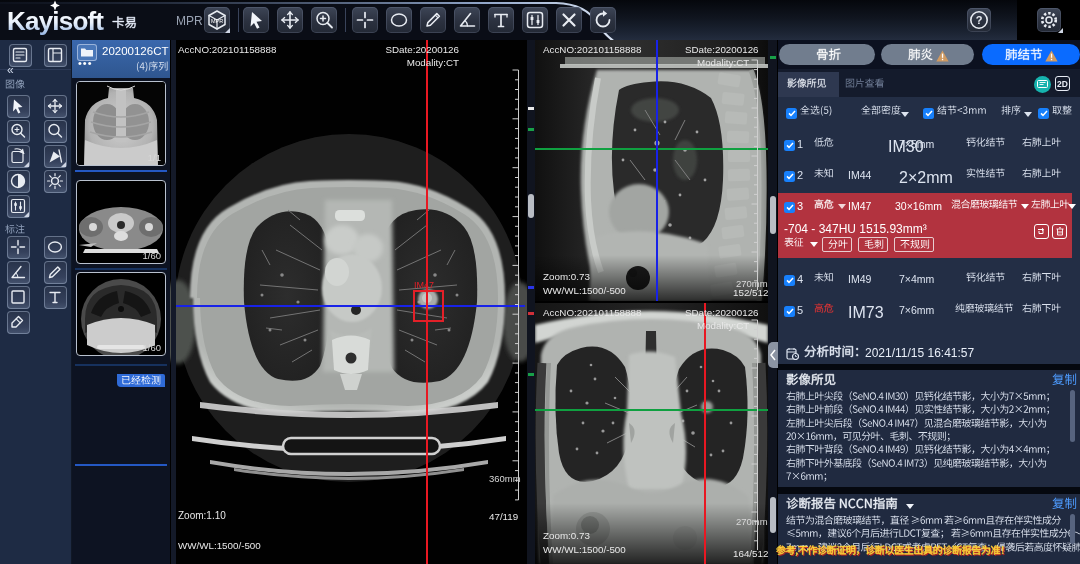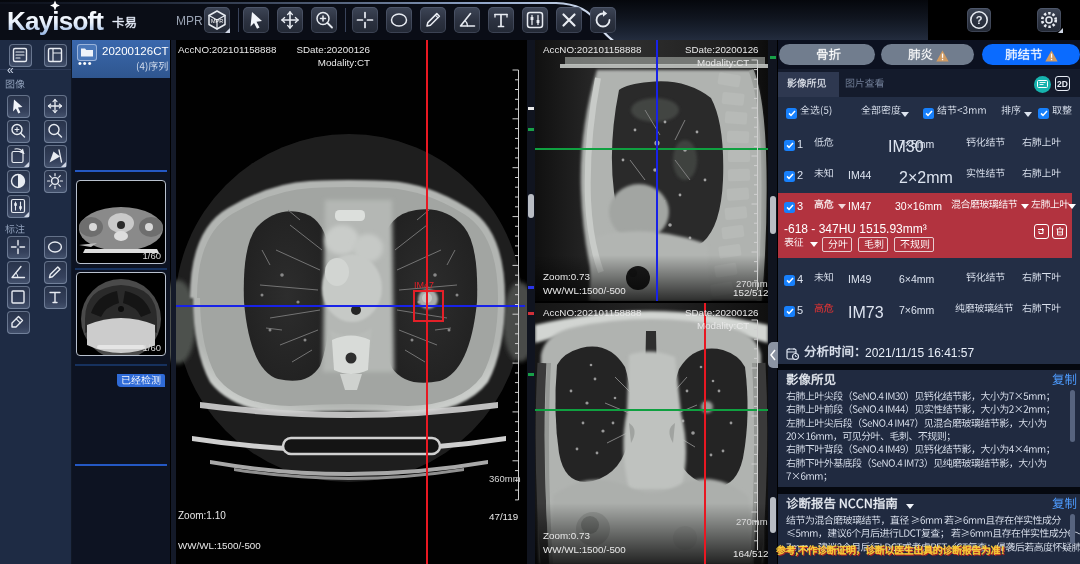--- a/index.html
+++ b/index.html
@@ -1,20 +1,20 @@
 <!DOCTYPE html>
 <html><head><meta charset="utf-8"><style>
 *{margin:0;padding:0;box-sizing:border-box}
 html,body{width:1080px;height:564px;overflow:hidden;background:#000;
 font-family:"Liberation Sans",sans-serif;}
 .abs{position:absolute}
 .txt{position:absolute;white-space:nowrap;font-family:"Liberation Sans",sans-serif}
 </style></head><body>
 <div class="abs" style="left:0;top:0;width:1080px;height:564px;background:#000">
-    <div class="abs" style="left:0;top:0;width:928px;height:40px;
+    <div class="abs" style="left:0;top:0;width:1017px;height:40px;
 background:linear-gradient(180deg,#05070c 0%,#10151f 45%,#1b2332 80%,#232c3e 100%)">
 <svg class="abs" style="left:0;top:0" width="1080" height="40">
  <defs>
   <linearGradient id="swg" x1="0" y1="0" x2="1" y2="0">
    <stop offset="0" stop-color="#2a3850" stop-opacity="0.1"></stop>
    <stop offset="0.75" stop-color="#9fb6dc" stop-opacity="0.9"></stop>
    <stop offset="1" stop-color="#e8f0fc"></stop>
   </linearGradient>
   <linearGradient id="logog" x1="0" y1="0" x2="0" y2="1">
    <stop offset="0" stop-color="#ffffff"></stop>
@@ -259,20 +259,40 @@
       <div class="txt" style="left:78px;top:57px;font-size:11px;color:#fff;letter-spacing:1px">•••</div>
       <svg style="position:absolute;left:136px;top:61px;overflow:visible;" width="33.93" height="11.34">
         <g transform="scale(0.04) translate(0 220)" fill="#dbe4f2">
           <path transform="translate(0 0) scale(1 -1)" d="M60 -49L74 -43C52 -7 42 35 42 78C42 120 52 162 74 198L60 204C37 167 23 127 23 78C23 28 37 -12 60 -49Z"></path>
           <path transform="translate(84.5 0) scale(1 -1)" d="M85 0L106 0L106 50L131 50L131 69L106 69L106 183L81 183L5 66L5 50L85 50ZM85 69L29 69L70 131C76 140 81 150 85 158L86 158C86 149 85 134 85 125Z"></path>
           <path transform="translate(223.25 0) scale(1 -1)" d="M25 -49C48 -12 62 28 62 78C62 127 48 167 25 204L10 198C32 162 43 120 43 78C43 35 32 -7 10 -43Z"></path>
           <path transform="translate(307.75 0) scale(1 -1)" d="M93 109C110 102 130 92 146 84L58 84L58 68L136 68L136 2C136 -2 134 -3 129 -3C124 -3 108 -3 89 -3C92 -8 95 -15 96 -20C118 -20 133 -20 142 -18C152 -15 154 -10 154 2L154 68L208 68C200 56 190 44 182 36L197 29C210 42 224 61 237 79L224 85L220 84L174 84L176 86C171 89 164 92 157 96C178 107 200 123 214 138L202 148L198 147L72 147L72 131L181 131C170 121 155 111 141 104C128 110 115 116 104 120ZM118 206C122 199 126 190 129 182L30 182L30 112C30 76 28 26 8 -10C12 -12 20 -18 24 -21C45 17 48 74 48 112L48 164L238 164L238 182L151 182C147 190 141 202 136 211Z"></path>
           <path transform="translate(557.75 0) scale(1 -1)" d="M160 181L160 41L179 41L179 181ZM212 209L212 4C212 0 210 -1 206 -1C202 -1 190 -1 176 -1C178 -6 181 -14 182 -19C201 -19 213 -18 220 -16C228 -13 231 -7 231 4L231 209ZM45 76C58 67 74 54 83 45C66 21 44 4 20 -6C24 -9 29 -16 31 -21C84 2 123 51 135 138L124 142L120 141L64 141C68 153 72 166 75 178L143 178L143 196L15 196L15 178L56 178C47 140 33 105 13 82C18 79 25 72 28 69C40 84 50 102 58 124L115 124C110 100 103 79 93 62C84 70 68 82 56 89Z"></path>
         </g>
       </svg>
+      <div class="abs" style="left:76px;top:81px;width:90px;height:85px;background:#000;border:1px solid #b9c1ce;border-radius:4px;overflow:hidden">
+        <svg class="abs" style="left:0;top:0" width="88" height="84">
+<defs>
+            <radialGradient id="xg" cx="0.5" cy="0.48" r="0.72">
+<stop offset="0" stop-color="#cfcfcf"></stop>
+              <stop offset="0.6" stop-color="#b2b2b2"></stop>
+              <stop offset="1" stop-color="#6a6a6a"></stop>
+            </radialGradient>
+          </defs>
+<rect width="88" height="84" fill="#050505"></rect>
+<path d="M32,6 L56,6 L57,16 Q76,20 80,38 L81,84 L7,84 L8,38 Q12,20 31,16 Z" fill="url(#xg)"></path>
+<ellipse cx="30" cy="40" rx="14" ry="18" fill="#8e8e8e"></ellipse>
+<ellipse cx="58" cy="40" rx="14" ry="18" fill="#929292"></ellipse>
+<rect x="39" y="8" width="10" height="52" fill="#c2c2c2"></rect>
+<path d="M8,58 Q44,74 80,58 L81,84 L7,84 Z" fill="#cbcbcb"></path>
+<path d="M16,30 Q44,40 72,30 M14,40 Q44,50 74,40 M13,50 Q44,60 75,50" stroke="#a5a5a5" fill="none" stroke-width="1.5"></path>
+<path d="M30,4 Q44,12 58,4" stroke="#ddd" fill="none"></path>
+</svg>
+        <div class="txt" style="right:4px;bottom:2px;font-size:9.5px;color:#d8d8d8">1/1</div>
+      </div>
       <div class="abs" style="left:75px;top:170px;width:92px;height:2px;background:#2458c4"></div>
       <div class="abs" style="left:76px;top:180px;width:90px;height:84px;background:#000;border:1px solid #b9c1ce;border-radius:4px;overflow:hidden">
         <svg class="abs" style="left:0;top:0" width="88" height="84">
 <ellipse cx="44" cy="48" rx="42" ry="22" fill="#8a8a8a"></ellipse>
 <ellipse cx="14" cy="46" rx="12" ry="10" fill="#6e6e6e"></ellipse>
 <ellipse cx="74" cy="46" rx="12" ry="10" fill="#6e6e6e"></ellipse>
 <circle cx="16" cy="46" r="4" fill="#d8d8d8"></circle>
           <circle cx="72" cy="46" r="4" fill="#d8d8d8"></circle>
 <ellipse cx="44" cy="42" rx="13" ry="10" fill="#c9c9c9"></ellipse>
 <circle cx="44" cy="44" r="4" fill="#2a2a2a"></circle>
@@ -880,21 +900,21 @@
       <div class="abs" style="left:1021px;top:204px;width:0;height:0;border:4px solid transparent;border-top:5px solid #fff"></div>
       <svg style="position:absolute;left:1031px;top:199px;overflow:visible;" width="41.6" height="11.88">
         <g transform="scale(0.04) translate(0 220)" fill="#ffffff">
           <path transform="translate(0 0) scale(1 -1)" d="M92 210C90 195 88 180 84 165L17 165L17 147L80 147C66 94 44 44 7 10C11 6 17 -1 20 -5C49 22 69 58 84 98L84 81L140 81L140 6L58 6L58 -13L237 -13L237 6L159 6L159 81L226 81L226 99L84 99C90 114 95 130 99 147L232 147L232 165L104 165C107 179 110 193 112 207Z"></path>
           <path transform="translate(236.36 0) scale(1 -1)" d="M26 200L26 110C26 74 24 24 8 -12C12 -13 20 -17 23 -20C34 4 39 35 41 64L74 64L74 2C74 -1 74 -2 70 -2C67 -2 57 -2 46 -2C48 -7 51 -15 52 -20C68 -20 77 -20 84 -16C90 -14 92 -8 92 2L92 200ZM42 184L74 184L74 142L42 142ZM42 125L74 125L74 82L42 82C42 92 42 102 42 111ZM109 131L109 17L127 17L127 114L160 114L160 -20L177 -20L177 114L213 114L213 38C213 35 212 34 210 34C207 34 198 34 188 34C190 29 193 21 194 16C207 16 217 16 223 19C230 22 231 28 231 37L231 131L177 131L177 160L240 160L240 177L177 177L177 207L160 207L160 177L98 177L98 160L160 160L160 131Z"></path>
           <path transform="translate(472.73 0) scale(1 -1)" d="M107 206L107 11L13 11L13 -8L238 -8L238 11L126 11L126 110L220 110L220 129L126 129L126 206Z"></path>
           <path transform="translate(709.09 0) scale(1 -1)" d="M19 184L19 23L36 23L36 43L93 43L93 106L154 106L154 -20L174 -20L174 106L240 106L240 124L174 124L174 206L154 206L154 124L93 124L93 184ZM36 166L76 166L76 61L36 61Z"></path>
         </g>
       </svg>
       <div class="abs" style="left:1068px;top:204px;width:0;height:0;border:4px solid transparent;border-top:5px solid #fff"></div>
-      <div class="txt" style="left:784px;top:222px;font-size:12px;color:#fff">-618 - 347HU 1515.93mm³</div>
+      <div class="txt" style="left:784px;top:222px;font-size:12px;color:#fff">-704 - 347HU 1515.93mm³</div>
       <div class="abs" style="left:1034px;top:224px;width:15px;height:15px;border:1.2px solid #fff;border-radius:3px">
 <svg class="abs" style="left:2px;top:2px" width="9" height="9" fill="none" stroke="#fff" stroke-width="1">
           <path d="M1 2.5 L6 2.5 M6 2.5 L6 6.5 M6 6.5 L2 6.5 M2 6.5 L2 4"></path>
           <path d="M5 1 L6.6 2.5 L5 4" stroke-width="0.9"></path>
         </svg>
       </div>
       <div class="abs" style="left:1052px;top:224px;width:15px;height:15px;border:1.2px solid #fff;border-radius:3px">
 <svg class="abs" style="left:2.5px;top:2px" width="8" height="9" fill="none" stroke="#fff" stroke-width="1">
           <path d="M0.5 2 L7.5 2 M1.5 2 L1.5 8 L6.5 8 L6.5 2 M3 0.8 L5 0.8 M3 4 L3 6.5 M5 4 L5 6.5" stroke-width="0.9"></path>
         </svg>
@@ -937,21 +957,21 @@
         </svg>
       </div>
       <div class="txt" style="left:797px;top:273px;font-size:11px;color:#dde4f0">4</div>
       <svg style="position:absolute;left:814px;top:272px;overflow:visible;" width="21.4" height="11.88">
         <g transform="scale(0.04) translate(0 220)" fill="#dde4f0">
           <path transform="translate(0 0) scale(1 -1)" d="M115 210L115 169L33 169L33 150L115 150L115 107L16 107L16 89L104 89C82 56 44 25 8 10C13 6 19 -1 22 -6C55 11 90 41 115 74L115 -20L134 -20L134 75C159 42 194 10 228 -6C231 -1 237 6 242 10C206 25 168 56 145 89L236 89L236 107L134 107L134 150L218 150L218 169L134 169L134 210Z"></path>
           <path transform="translate(243.18 0) scale(1 -1)" d="M137 188L137 -13L155 -13L155 7L208 7L208 -10L227 -10L227 188ZM155 25L155 170L208 170L208 25ZM39 210C34 180 23 150 8 130C12 128 20 122 24 120C31 130 38 144 44 159L63 159L63 118L63 109L11 109L11 91L62 91C58 58 46 22 8 -5C12 -8 19 -16 22 -19C50 1 66 28 74 55C87 40 107 16 115 4L128 20C120 28 90 62 78 74C79 80 80 86 80 91L129 91L129 109L82 109L82 118L82 159L122 159L122 176L50 176C53 186 55 196 58 206Z"></path>
         </g>
       </svg>
       <div class="txt" style="left:848px;top:273px;font-size:10.5px;color:#dde4f0">IM49</div>
-      <div class="txt" style="left:899px;top:273px;font-size:10.5px;color:#dde4f0">6×4mm</div>
+      <div class="txt" style="left:899px;top:273px;font-size:10.5px;color:#dde4f0">7×4mm</div>
       <svg style="position:absolute;left:965.6px;top:272px;overflow:visible;" width="42.8" height="11.88">
         <g transform="scale(0.04) translate(0 220)" fill="#dde4f0">
           <path transform="translate(0 0) scale(1 -1)" d="M117 154L117 73L218 73C215 27 212 7 206 2C204 0 201 -1 196 -1C190 -1 176 -1 161 1C164 -4 167 -12 168 -18C181 -18 195 -18 202 -18C211 -18 217 -16 222 -10C230 -2 233 22 237 82C237 84 238 90 238 90L184 90L184 128L232 128L232 145L184 145L184 182L240 182L240 199L108 199L108 182L166 182L166 90L134 90L134 154ZM46 209C38 186 25 164 10 149C13 145 18 135 20 131C28 140 37 151 44 164L103 164L103 182L54 182C57 189 60 197 63 204ZM50 -18C54 -14 61 -10 108 14C106 18 105 26 104 30L69 13L69 69L105 69L105 86L69 86L69 120L100 120L100 137L29 137L29 120L51 120L51 86L16 86L16 69L51 69L51 14C51 4 46 0 42 -2C44 -6 48 -14 50 -18Z"></path>
           <path transform="translate(243.18 0) scale(1 -1)" d="M217 174C199 147 175 122 149 102L149 206L129 206L129 86C113 75 96 66 80 58C85 54 91 48 94 43C106 49 118 56 129 64L129 20C129 -8 136 -16 162 -16C167 -16 200 -16 206 -16C232 -16 238 1 240 48C235 49 227 53 222 57C220 14 218 3 205 3C198 3 170 3 164 3C152 3 149 6 149 20L149 77C181 101 212 130 235 162ZM78 210C63 172 38 134 10 110C14 106 21 96 23 92C33 102 42 113 52 126L52 -20L72 -20L72 155C81 170 90 188 97 204Z"></path>
           <path transform="translate(486.36 0) scale(1 -1)" d="M9 13L12 -6C37 0 70 6 102 14L100 31C66 24 32 17 9 13ZM14 107C18 108 24 110 56 114C44 98 34 85 29 80C21 72 15 66 10 64C12 59 15 50 16 46C22 49 31 51 100 64C100 68 99 76 100 80L44 72C64 93 84 120 101 147L84 157C79 148 73 139 68 130L34 128C49 148 64 175 75 200L56 208C46 179 28 148 22 140C16 132 12 126 8 126C10 120 13 111 14 107ZM160 210L160 176L102 176L102 158L160 158L160 120L108 120L108 102L232 102L232 120L179 120L179 158L236 158L236 176L179 176L179 210ZM115 76L115 -20L133 -20L133 -9L206 -9L206 -19L225 -19L225 76ZM133 8L133 59L206 59L206 8Z"></path>
           <path transform="translate(729.55 0) scale(1 -1)" d="M24 122L24 104L90 104L90 -20L110 -20L110 104L193 104L193 38C193 35 192 34 187 34C182 33 165 33 146 34C149 28 152 20 152 14C176 14 192 14 201 17C210 20 212 26 212 38L212 122ZM158 210L158 182L92 182L92 210L72 210L72 182L14 182L14 164L72 164L72 135L92 135L92 164L158 164L158 135L178 135L178 164L236 164L236 182L178 182L178 210Z"></path>
         </g>
       </svg>
       <svg style="position:absolute;left:1022.2px;top:272px;overflow:visible;" width="42.8" height="11.88">
         <g transform="scale(0.04) translate(0 220)" fill="#dde4f0">

